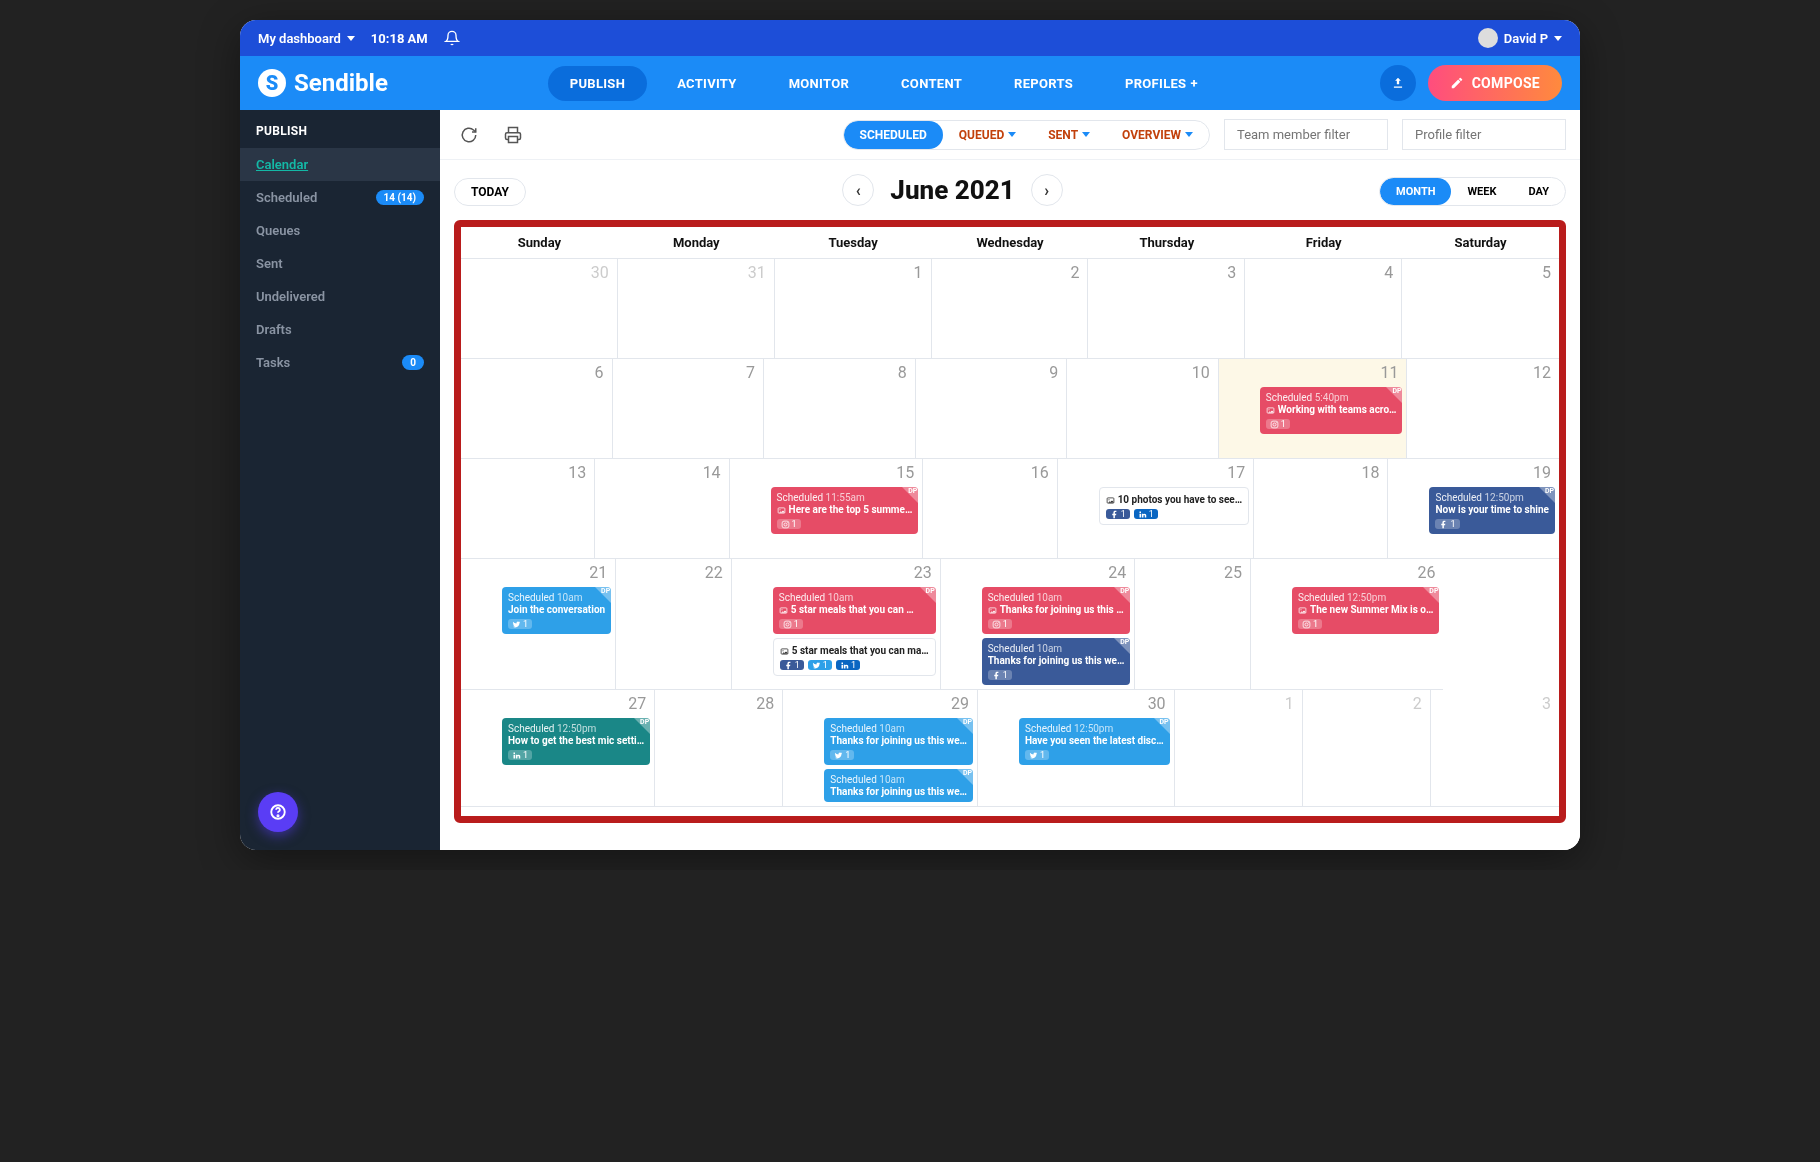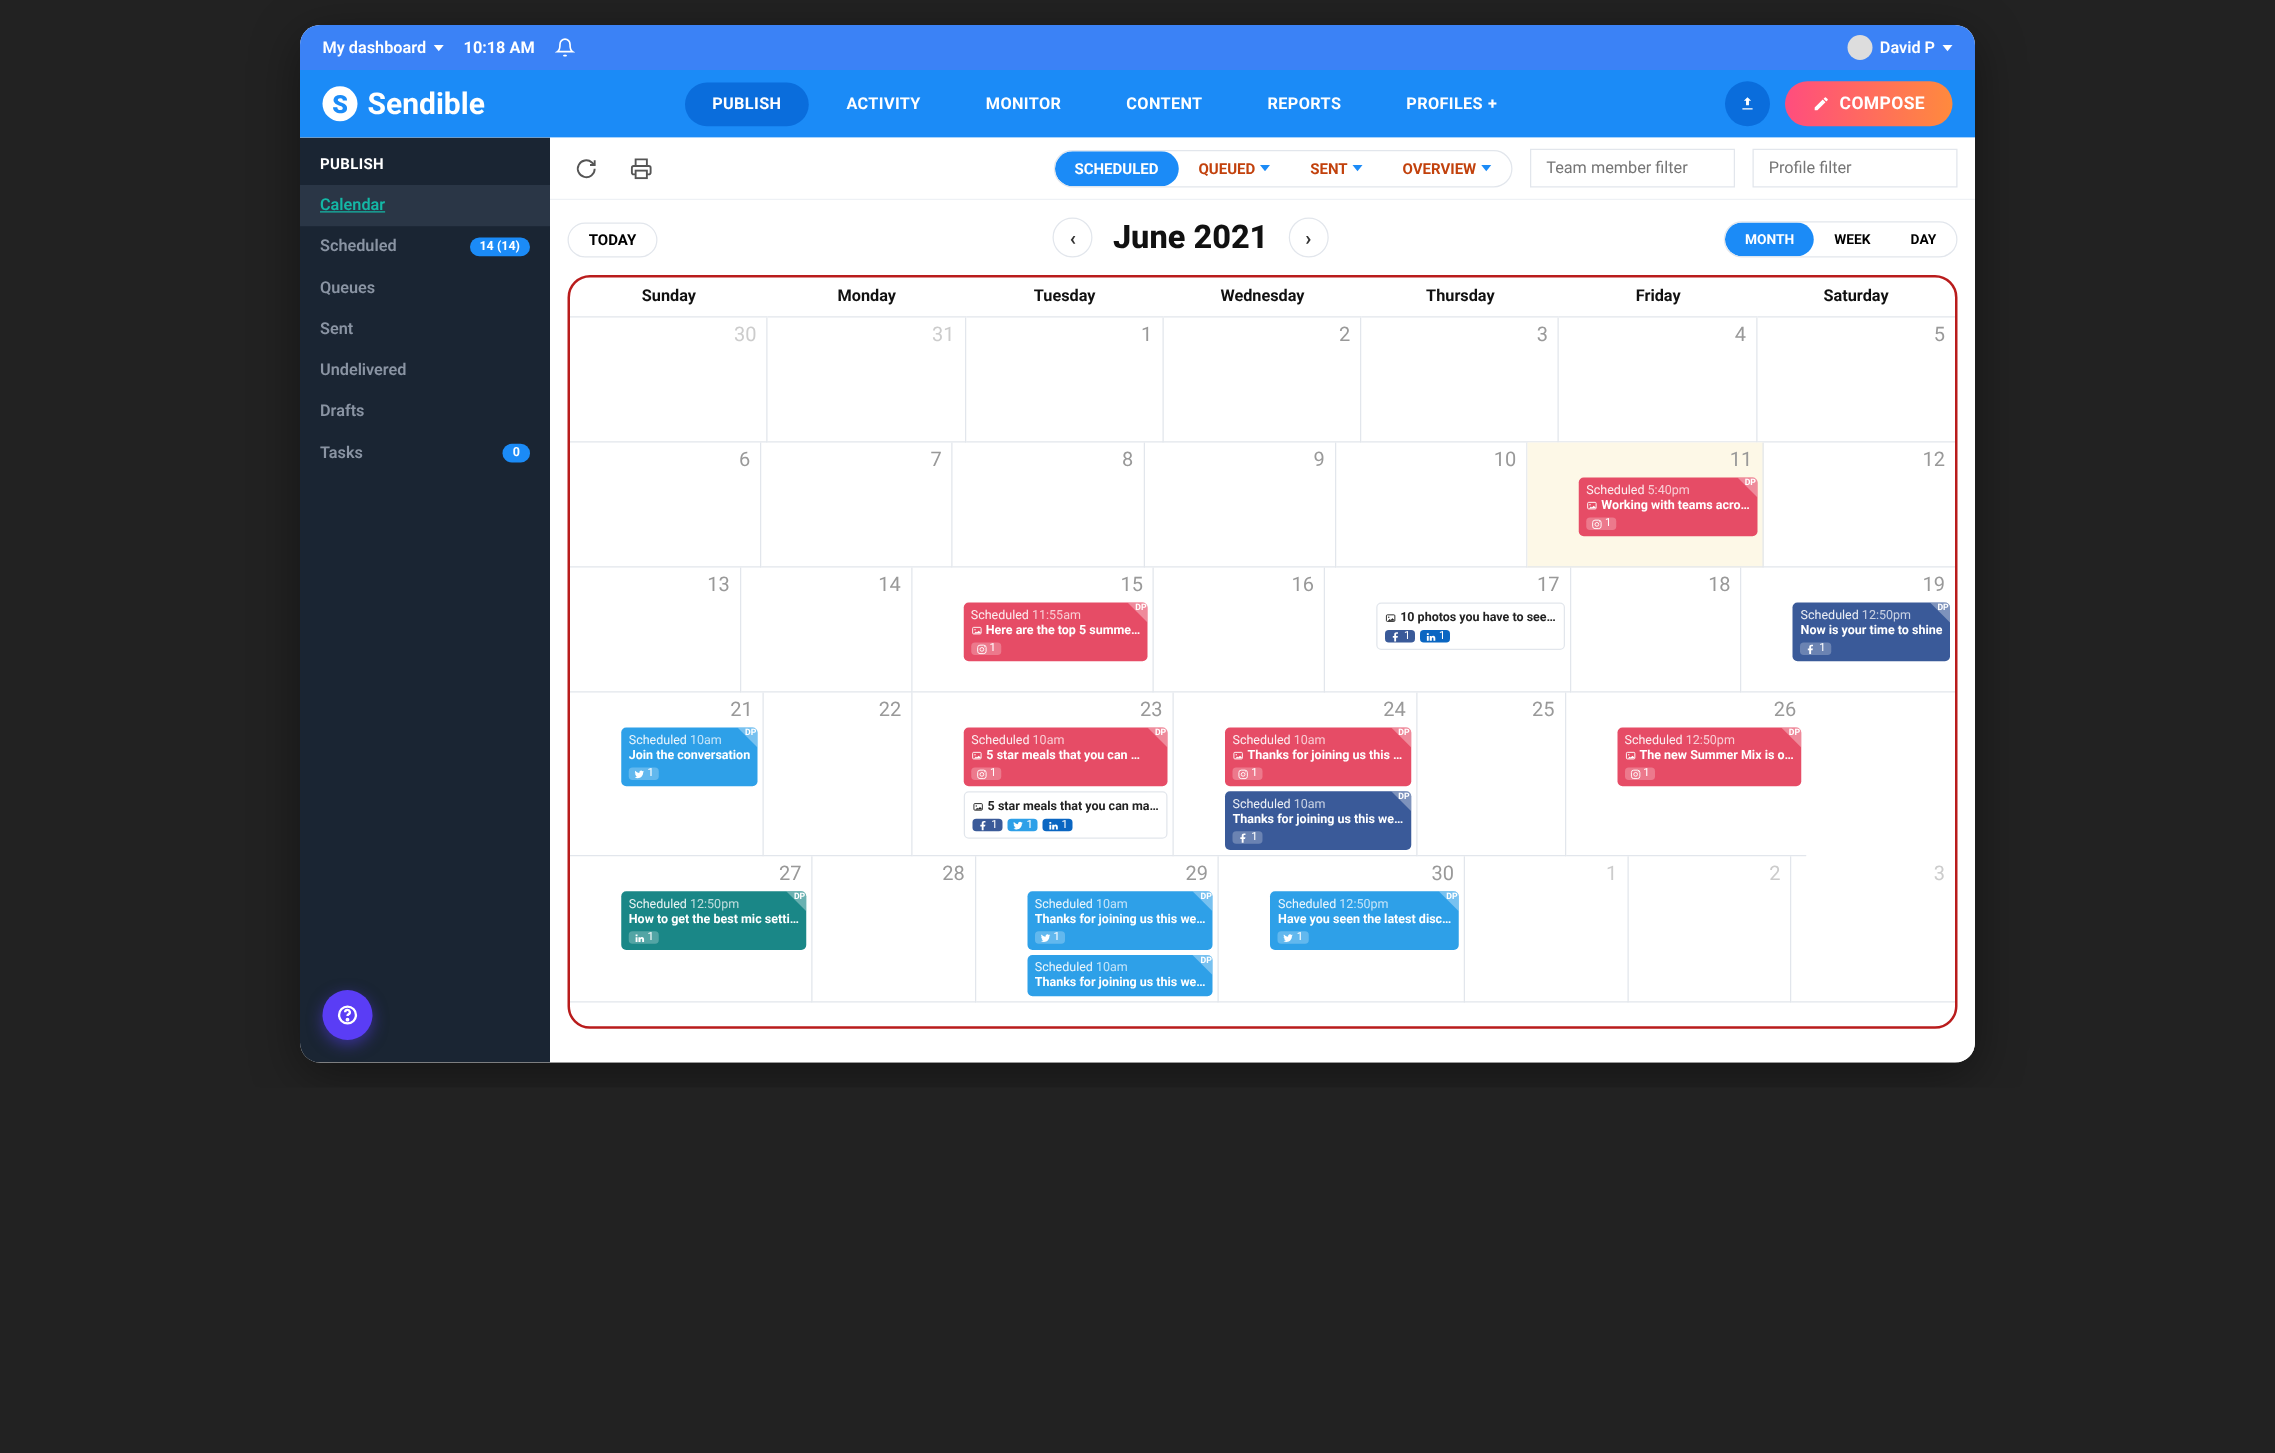--- a/index.html
+++ b/index.html
@@ -1,18 +1,18 @@
 <!DOCTYPE html>
 <html><head>
 <meta charset="utf-8">
 <style>
 * { margin:0; padding:0; box-sizing:border-box; font-family:-apple-system,BlinkMacSystemFont,"Segoe UI",Roboto,sans-serif; }
 body { background:#222; padding:20px; }
 .app { width:1340px; height:830px; margin:0 auto; background:#fff; border-radius:16px; overflow:hidden; display:flex; flex-direction:column; box-shadow:0 10px 40px rgba(0,0,0,.4); }
-.topbar { background:#3b82f6; color:#fff; height:36px; display:flex; align-items:center; padding:0 18px; font-size:13px; justify-content:space-between; }
+.topbar { background:#1d4ed8; color:#fff; height:36px; display:flex; align-items:center; padding:0 18px; font-size:13px; justify-content:space-between; }
 .topbar-left,.topbar-right { display:flex; align-items:center; gap:16px; }
 .topbar-item { display:flex; align-items:center; gap:6px; cursor:pointer; font-weight:600; }
 .caret { width:0;height:0;border-left:4px solid transparent;border-right:4px solid transparent;border-top:5px solid #fff;display:inline-block; }
 .avatar { width:20px;height:20px;border-radius:50%;background:#ddd; display:inline-block; }
 .mainnav { background:#1b8bf7; height:54px; display:flex; align-items:center; padding:0 18px; justify-content:space-between; }
 .brand { display:flex; align-items:center; gap:8px; color:#fff; font-weight:700; font-size:24px; }
 .brand-circle { width:28px;height:28px;border-radius:50%;background:#fff;display:flex;align-items:center;justify-content:center;color:#1b8bf7;font-weight:900;font-size:20px; }
 .nav-center { display:flex; gap:8px; }
 .nav-item { color:#fff; font-weight:700; font-size:13px; padding:10px 22px; border-radius:22px; cursor:pointer; letter-spacing:.3px; display:flex; align-items:center; gap:4px;}
 .nav-item.active { background:#0a6ddc; }
@@ -35,21 +35,21 @@
 .pill .caret { border-top-color:#1b8bf7; }
 .search { border:1px solid #e2e6ec; border-radius:0; padding:7px 12px; font-size:13px; color:#777; width:164px; }
 .cal-head { display:flex; align-items:flex-end; justify-content:space-between; padding:14px; }
 .today-btn { border:1px solid #e2e6ec; border-radius:18px; padding:6px 16px; font-size:12px; font-weight:700; cursor:pointer; }
 .month-nav { display:flex; align-items:center; gap:16px; }
 .nav-arrow { width:32px;height:32px;border:1px solid #e2e6ec;border-radius:50%;display:flex;align-items:center;justify-content:center;cursor:pointer;font-weight:700;color:#333; }
 .month-title { font-size:26px; font-weight:800; color:#111; }
 .view-pills { display:flex; border:1px solid #e2e6ec; border-radius:20px; overflow:hidden; }
 .view-pill { padding:7px 16px; font-size:11px; font-weight:700; cursor:pointer; }
 .view-pill.active { background:#1b8bf7; color:#fff; border-radius:20px; }
-.calendar { flex:1; display:flex; flex-direction:column; border:2px solid #b91c1c; margin:0 14px 27px; border-radius:18px; overflow-y:auto; }
+.calendar { flex:1; display:flex; flex-direction:column; border:7px solid #b91c1c; margin:0 14px 27px; border-radius:6px; overflow-y:auto; }
 .dow-row { display:grid; grid-template-columns:repeat(7,1fr); }
 .dow { text-align:center; font-weight:700; padding:8px; font-size:13px; color:#111; border-bottom:1px solid #e2e6ec; }
 .weeks { display:grid; grid-template-rows:repeat(5,minmax(100px,auto)); }
 .week { display:grid; grid-template-columns:repeat(7,1fr); }
 .cell { border-right:1px solid #e2e6ec; border-bottom:1px solid #e2e6ec; padding:4px; position:relative; min-height:100px; }
 .cell:last-child { border-right:none; }
 .date { position:absolute; top:4px; right:8px; font-size:16px; color:#999; }
 .cell.other .date { color:#ccc; }
 .cell.hl { background:#fdf8e7; }
 .events { margin-top:24px; display:flex; flex-direction:column; gap:4px;padding-left:37px; }

